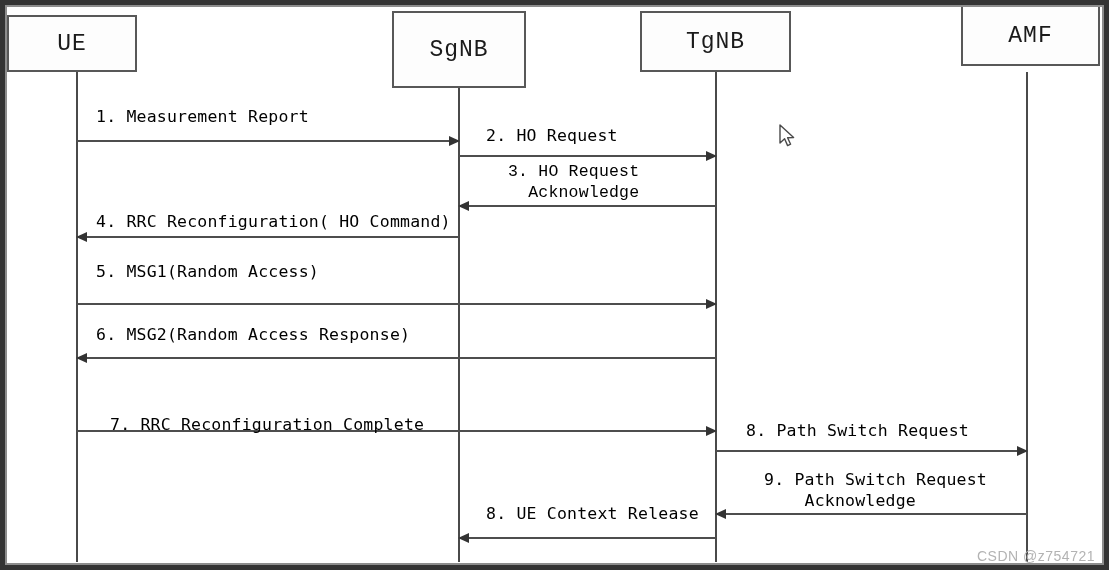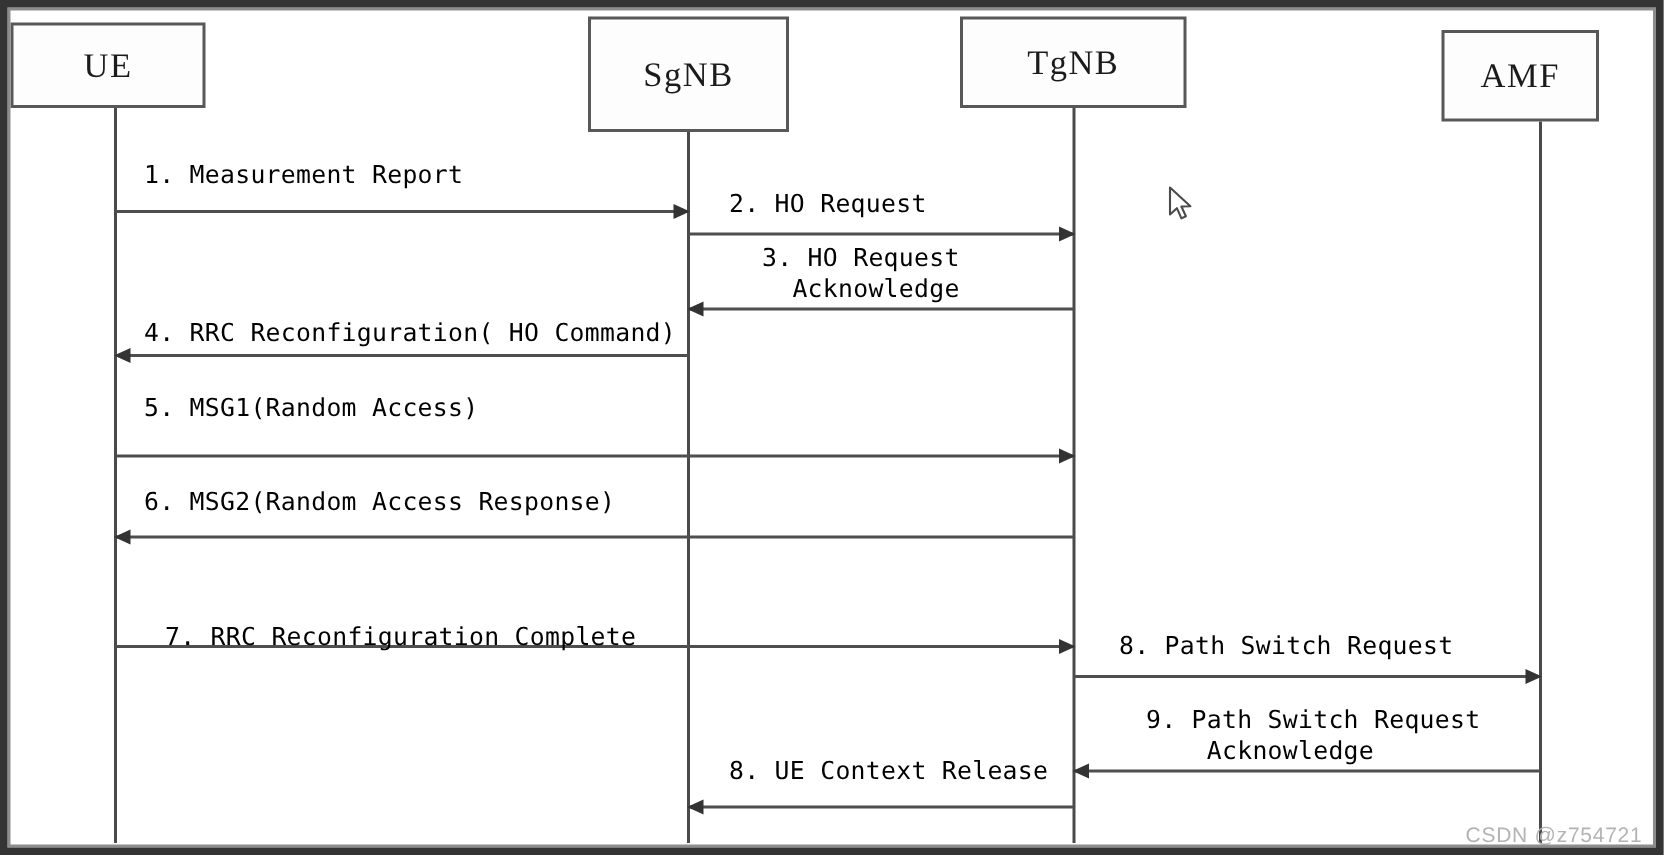--- a/index.html
+++ b/index.html
@@ -44,21 +44,21 @@
     border: 2px solid #585858;
     display: flex;
     align-items: center;
     justify-content: center;
     z-index: 20;
   }
   .actor-label {
     font-size: 23px;
     color: #1b1b1b;
     letter-spacing: 1px;
-    font-family: Liberation Serif, serif;
+    font-family: Liberation Mono, monospace;
   }
 
   
   .lifeline {
     position: absolute;
     width: 2px;
     background: #4a4a4a;
     z-index: 5;
   }
 
@@ -135,40 +135,40 @@
   <div id="actors-layer">
       <div class="actor-box" style="left: 7px; top: 15px; width: 130px; height: 57px;">
         <span class="actor-label">UE</span>
       </div>
       <div class="actor-box" style="left: 392px; top: 11px; width: 134px; height: 77px;">
         <span class="actor-label">SgNB</span>
       </div>
       <div class="actor-box" style="left: 640px; top: 11px; width: 151px; height: 61px;">
         <span class="actor-label">TgNB</span>
       </div>
-      <div class="actor-box" style="left: 961px; top: 20px; width: 105px; height: 61px;">
+      <div class="actor-box" style="left: 961px; top: 5px; width: 139px; height: 61px;">
         <span class="actor-label">AMF</span>
       </div>
     </div>
   <div id="messages-layer">
       <div class="msg to-right" style="left: 77px; top: 140px; width: 382px;">
         <div class="shaft"></div>
         <div class="head"></div>
       </div>
       <div class="msg-label" style="left: 96px; top: 107px;">1. Measurement Report</div>
       <div class="msg to-right" style="left: 459px; top: 155px; width: 257px;">
         <div class="shaft"></div>
         <div class="head"></div>
       </div>
       <div class="msg-label" style="left: 486px; top: 126px;">2. HO Request</div>
       <div class="msg to-left" style="left: 459px; top: 205px; width: 257px;">
         <div class="shaft"></div>
         <div class="head"></div>
       </div>
-      <div class="msg-label" style="left: 508px; top: 162px;">3. HO Request
+      <div class="msg-label" style="left: 508px; top: 162px; font-family: Liberation Mono, monospace;">3. HO Request
   Acknowledge</div>
       <div class="msg to-left" style="left: 77px; top: 236px; width: 382px;">
         <div class="shaft"></div>
         <div class="head"></div>
       </div>
       <div class="msg-label" style="left: 96px; top: 212px;">4. RRC Reconfiguration( HO Command)</div>
       <div class="msg to-right" style="left: 77px; top: 303px; width: 639px;">
         <div class="shaft"></div>
         <div class="head"></div>
       </div>

